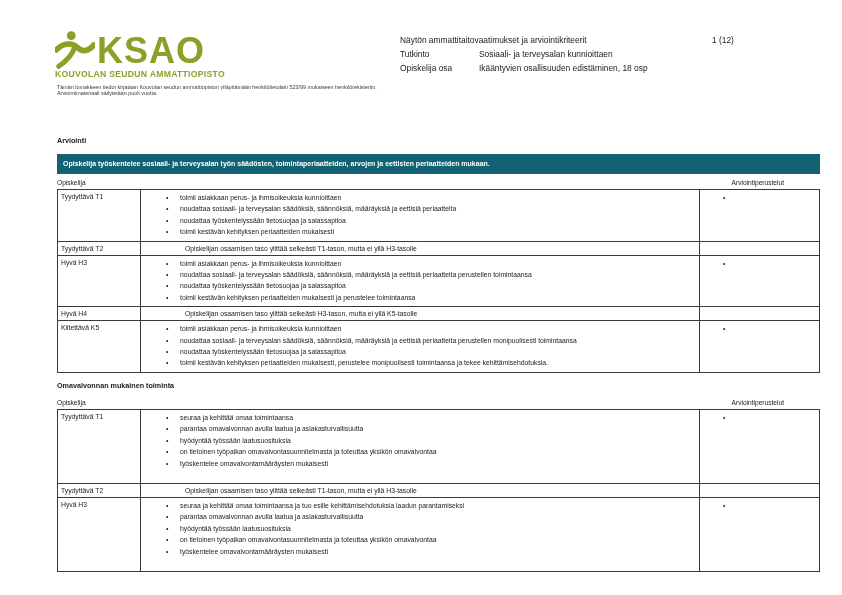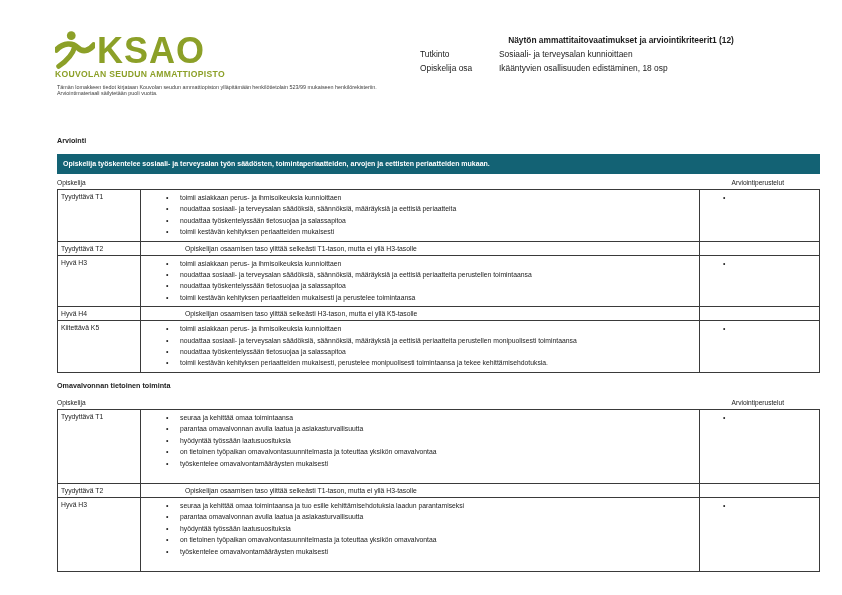--- a/index.html
+++ b/index.html
@@ -10,24 +10,24 @@
   
   .logo-block { position:absolute; left:55px; top:30px; }
   .logo-top { display:flex; align-items:flex-end; gap:2px; }
   .logo-figure { width:40px; height:40px; margin-bottom:-2px; }
   .brand-text { font-size:36px; font-weight:bold; letter-spacing:1px; color:var(--brand); line-height:34px; }
   .logo-sub { font-size:8.6px; font-weight:bold; letter-spacing:0.3px; color:var(--brand); margin-top:1px;text-align:center; }
   .disclaimer { position:absolute; left:57px; top:84px; width:350px; font-size:5.4px; line-height:6.4px; color:#3d3d3d; }
 
   .header-right { position:absolute; left:400px; top:34px; width:425px; font-size:8.4px; }
   .title-row { display:flex; line-height:13px; }
-  .doc-title { font-weight:bold; width:312px;text-align:right; }
-  .page-num { font-weight:bold; }
+  .doc-title { font-weight:normal; width:312px; }
+  .page-num { font-weight:normal; }
   .field-row { display:flex; line-height:14px; }
-  .field-label { width:79px;margin-left:20px; }
+  .field-label { width:79px; }
 
   
   .content { position:absolute; left:57px; top:136px; width:763px; }
   .section-heading { font-size:7.2px; font-weight:bold; color:#222; margin-bottom:9px; }
   .banner { background:var(--accent); color:#fff; font-size:7px; font-weight:bold;
             padding:6px 6px; line-height:8px; margin-bottom:5px; }
   .labels-row { display:flex; justify-content:space-between; font-size:6.6px; color:#222;
                 margin-bottom:3px; padding-right:36px; }
   .criteria-table { width:100%; border-collapse:collapse; table-layout:fixed;
                     border:1.5px solid #3a3a3a; }
@@ -161,21 +161,21 @@
               <div class="bullet-line">
                 <span class="bl-dot">•</span>
                 <span class="bl-text">toimii kestävän kehityksen periaatteiden mukaisesti, perustelee monipuolisesti toimintaansa ja tekee kehittämisehdotuksia.</span>
               </div>
             </td>
             <td class="note-cell note-col"><span>•</span></td>
           </tr>
         </tbody>
       </table>
 
-    <div class="section-heading section-gap">Omavalvonnan tietoinen toiminta</div>
+    <div class="section-heading section-gap">Omavalvonnan mukainen toiminta</div>
 
     <div class="labels-row">
       <span>Opiskelija</span>
       <span>Arviointiperustelut</span>
     </div>
 
     <table class="criteria-table">
         <tbody>
           <tr>
             <td class="grade-cell">Tyydyttävä T1</td>

